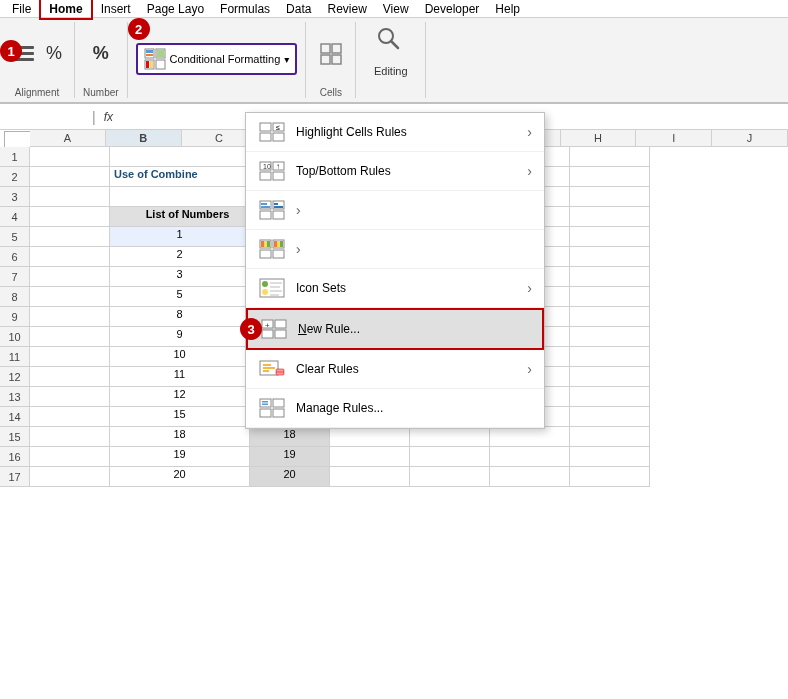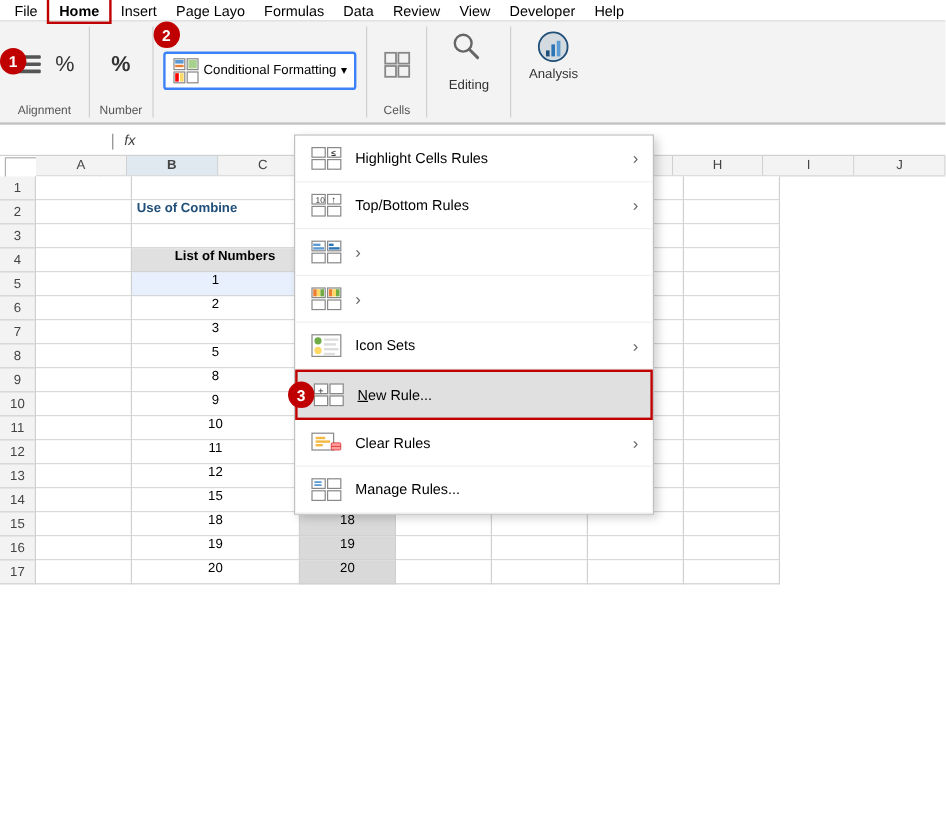--- a/index.html
+++ b/index.html
@@ -26,21 +26,21 @@
       color: #000;
     }
 
     
     .cond-fmt-btn {
       display: flex;
       flex-direction: row;
       align-items: center;
       cursor: pointer;
       padding: 3px 6px;
-      border: 2px solid #3b82f6;
+      border: 2px solid #4c1d95;
       border-radius: 3px;
       background: #fff;
       gap: 4px;
       font-size: 12px;
       font-weight: normal;
     }
 
     
     .formula-bar {
       display: flex;
@@ -346,36 +346,20 @@
         <svg width="28" height="28" viewBox="0 0 28 28">
           <circle cx="12" cy="12" r="7" fill="none" stroke="#666" stroke-width="2"></circle>
           <line x1="17" y1="17" x2="24" y2="24" stroke="#666" stroke-width="2.5" stroke-linecap="round"></line>
         </svg>
       </div>
       <div style="font-size:11px;color:#333;">Editing</div>
     </div>
     <div class="r-group-label" style="font-size:10px;color:#555;"></div>
   </div>
 
-  <div class="r-group" style="min-width:70px;border-right:none;">
-    <div class="r-top" style="flex-direction:column;align-items:center;gap:2px;">
-      <div style="cursor:pointer;">
-        <svg width="30" height="30" viewBox="0 0 30 30">
-          <circle cx="15" cy="15" r="12" fill="#1f4e79" opacity="0.15"></circle>
-          <circle cx="15" cy="15" r="12" fill="none" stroke="#1f4e79" stroke-width="1.5"></circle>
-
-          <rect x="9" y="18" width="3" height="5" fill="#1f4e79"></rect>
-          <rect x="13.5" y="13" width="3" height="10" fill="#2e75b6"></rect>
-          <rect x="18" y="10" width="3" height="13" fill="#5b9bd5"></rect>
-        </svg>
-      </div>
-      <div style="font-size:11px;color:#333;text-align:center;">Analysis</div>
-    </div>
-    <div class="r-group-label" style="font-size:10px;color:#555;"></div>
-  </div>
 </div>
 
 <div class="formula-bar">
   <input class="name-box" value="C5" style="">
   <span class="formula-sep">|</span>
   <span style="font-size:12px;font-style:italic;color:#444;margin-right:4px;">fx</span>
   <input class="formula-input" value="" style="">
 </div>
 
 <div class="spreadsheet-container">

